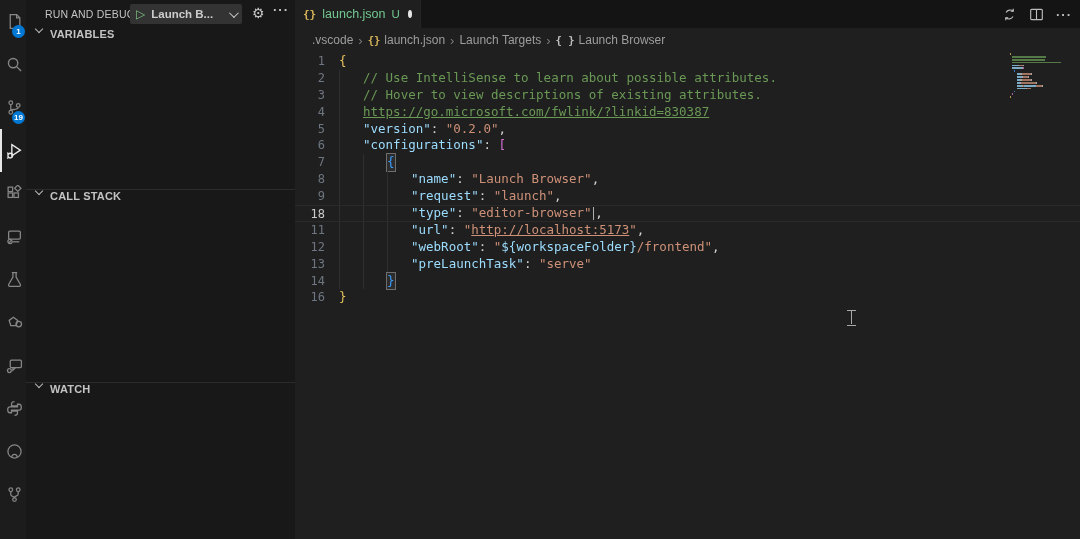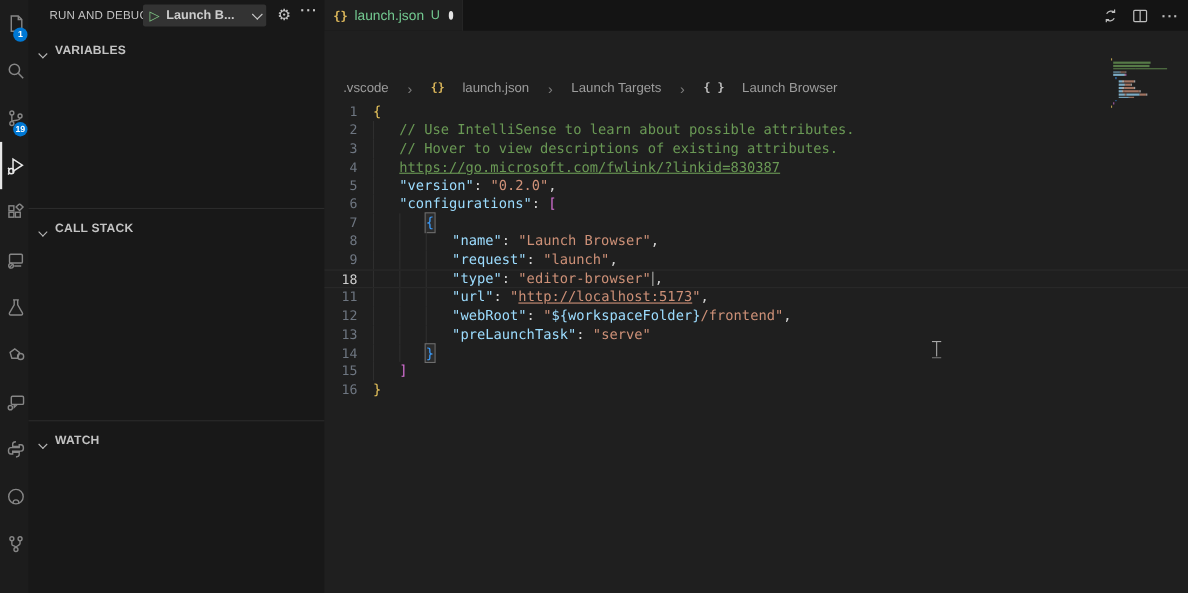--- a/index.html
+++ b/index.html
@@ -29,42 +29,42 @@
   .launch-label { color:#cccccc; font-size:11.5px; flex:1; white-space:nowrap; overflow:hidden;font-weight:bold; }
   .chev { width:7px; height:7px; border-right:1.4px solid #cccccc; border-bottom:1.4px solid #cccccc;
     transform:rotate(45deg) translateY(-2px); margin-left:4px; }
   .sb-gear { position:absolute; left:226px; top:5px; color:#c5c5c5; font-size:14px; cursor:pointer; }
   .sb-more { position:absolute; left:247px; top:2px; color:#c5c5c5; font-size:13px;
     letter-spacing:1px; font-weight:bold; cursor:pointer; }
 
   .sb-section { display:flex; flex-direction:column; }
   .sb-section + .sb-section { border-top:1px solid #2b2b2b; }
   .sb-sec-1 { height:161px; } .sb-sec-2 { height:157px; } .sb-sec-3 { flex:1; }
-  .sb-sec-header { height:24px; display:flex; align-items:flex-end; padding-left:8px; cursor:pointer; }
+  .sb-sec-header { height:24px; display:flex; align-items:flex-start; padding-left:8px; cursor:pointer; }
   .sec-chev { width:6px; height:6px; border-right:1.3px solid #b8b8b8; border-bottom:1.3px solid #b8b8b8;
     transform:rotate(45deg); margin:-2px 8px 0 2px; }
   .sb-sec-label { font-size:11px; font-weight:bold; color:#c3c3c3; letter-spacing:.2px; }
 
   
   .main { flex:1; display:flex; flex-direction:column; position:relative; background:#1f1f1f; }
   .tabbar { height:28px; background:#141414; display:flex; align-items:stretch; position:relative; }
   .tab { width:126px; background:#1f1f1f; display:flex; align-items:center; padding:0 8px;
     cursor:pointer; border-right:1px solid #252525; }
   .tab-braces { color:#d9b55a; font-size:11px; font-weight:bold;
     font-family:"DejaVu Sans Mono", monospace; margin-right:6px; }
   .tab-label { color:#73c991; font-size:12.5px; margin-right:6px; white-space:nowrap; }
   .tab-git { color:#73c991; font-size:11.5px; margin-right:8px; }
   .tab-dot { width:8px; height:8px; border-radius:50%; background:#e4e4e4; }
   .editor-actions { position:absolute; right:8px; top:0; height:28px; display:flex;
     align-items:center; gap:12px; color:#bdbdbd; }
   .editor-actions svg { width:15px; height:15px; display:block; cursor:pointer; }
   .ea-more { font-size:13px; font-weight:bold; letter-spacing:1px; cursor:pointer; }
 
   .breadcrumb { height:24px; display:flex; align-items:center; padding-left:17px;
-    font-size:12px; color:#9d9d9d; gap:16px; white-space:nowrap;margin-top:40px; }
+    font-size:12px; color:#9d9d9d; gap:4px; white-space:nowrap; }
   .bc-sep { color:#7c7c7c; font-size:13px; padding:0 1px; }
   .bc-braces { font-family:"DejaVu Sans Mono", monospace; font-weight:bold; font-size:10.5px; }
   .bc-braces.gold { color:#d9b55a; } .bc-braces.grey { color:#c0c0c0; }
   .bc-item { cursor:pointer; }
 
   
   .code { position:relative; flex:1; font-family:"DejaVu Sans Mono", monospace;
     font-size:12.5px; padding-top:1px; }
   .code-row { display:flex; height:16.9px; line-height:16.9px; align-items:stretch; position:relative; }
   .code-row.current { border-top:1px solid #2a2a2a; border-bottom:1px solid #2a2a2a; }
@@ -298,24 +298,20 @@
         </div>
         <div class="code-row">
           <span class="lnum">13</span>
           <span class="ltext"><span class="ind"></span><span class="ind"></span><span class="ind"></span><span class="tok key">"preLaunchTask"</span><span class="tok pn">: </span><span class="tok str">"serve"</span></span>
         </div>
         <div class="code-row">
           <span class="lnum">14</span>
           <span class="ltext"><span class="ind"></span><span class="ind"></span><span class="tok b3 box">}</span></span>
         </div>
         <div class="code-row">
-          <span class="lnum">15</span>
-          <span class="ltext"><span class="ind"></span><span class="tok b2">]</span></span>
-        </div>
-        <div class="code-row">
           <span class="lnum">16</span>
           <span class="ltext"><span class="tok b1">}</span></span>
         </div>
       </div>
   </div>
 
   <div class="minimap">
       <div class="mm-row">
         <span style="width: 0px;"></span>
         <span class="mm-tok" style="width: 1px; background: rgb(230, 195, 92);"></span>

